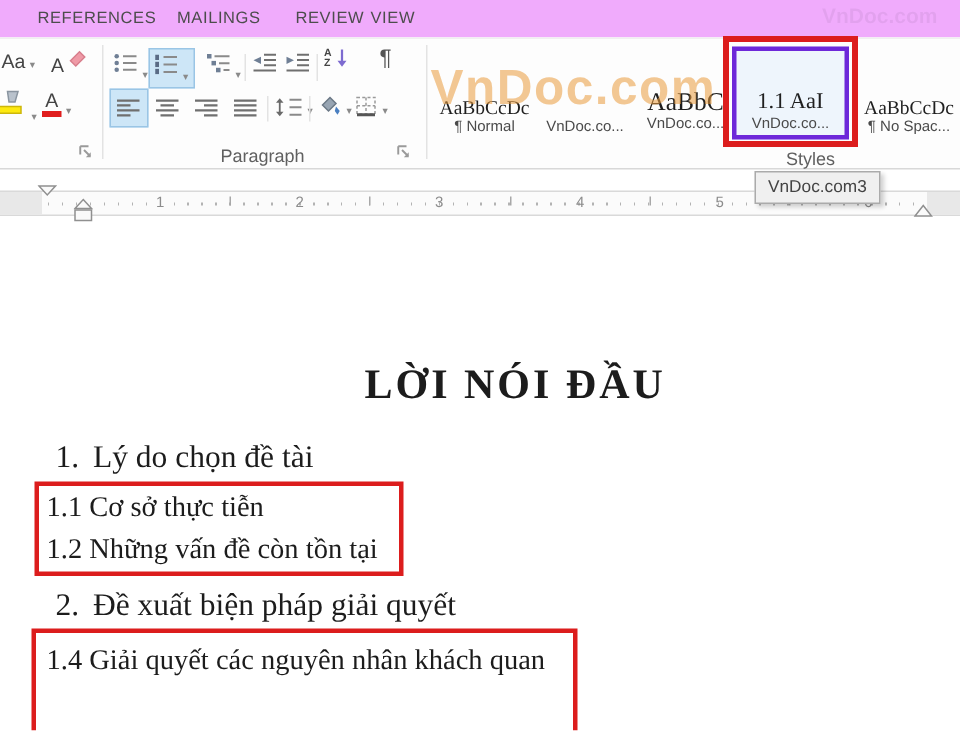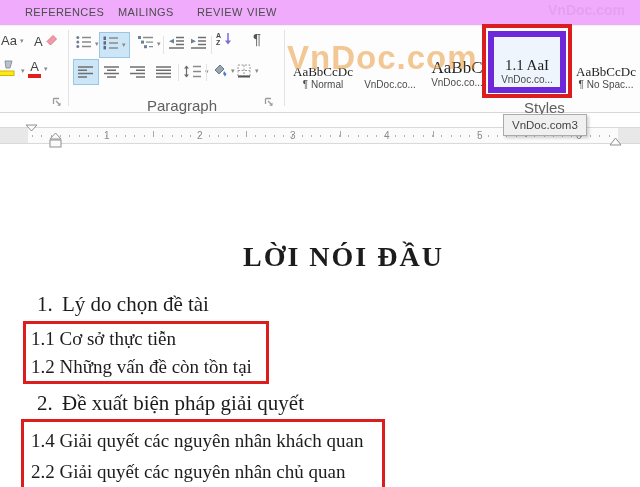--- a/index.html
+++ b/index.html
@@ -13,38 +13,38 @@
 
   
   .tabrow { position:absolute; left:0; top:0; width:640px; height:25px; background:#f0abfc; }
   .tab { position:absolute; top:6px; font-size:11px; color:#4c4c4c; letter-spacing:.4px; cursor:default; }
   .faintwm { position:absolute; top:2px; font-size:14px; font-weight:bold; color:rgba(0,0,0,0.055); }
 
   
   .ribbon { position:absolute; left:0; top:25px; width:640px; height:88px;
             background:#fdfdfd; border-top:1px solid #f0f0f0; border-bottom:1px solid #d8d8d8; }
   .vsep  { position:absolute; width:1px; background:#e3e3e3; }
-  .btn   { position:absolute; display:flex; align-items:center; gap:2px; cursor:default; }
+  .btn   { position:absolute; display:flex; align-items:flex-end; gap:2px; cursor:default; }
   .dd::after { content:"▾"; font-size:7px; color:#8a8a8a; margin-left:1px; }
   .sel   { background:#cde6f7; border:1px solid #9ac5e5; }
   .iconletter { font-size:13px; color:#444; line-height:13px; }
-  .grplabel { position:absolute; font-size:15px; color:#606060; }
+  .grplabel { position:absolute; font-size:12px; color:#606060; }
   .launcher { position:absolute; width:12px; height:12px; cursor:default; }
   .colorstack { display:flex; flex-direction:column; align-items:center; gap:1px; }
   .colorbar { width:13px; height:4px; }
   .sortcol { display:flex; flex-direction:column; font-size:7px; line-height:7px; color:#444; font-weight:bold; }
   .pilcrow { font-size:15px; color:#555; }
 
   
   .gal-item { position:absolute; display:flex; flex-direction:column; align-items:center;
               justify-content:flex-end; padding-bottom:2px; cursor:default; }
   .gal-prev { font-family:"Liberation Serif", serif; color:#1f1f1f; line-height:1; white-space:nowrap; }
   .s13{font-size:13px} .s24{font-size:24px} .s17{font-size:17px} .s15{font-size:15px}
   .gal-label { font-size:10px; color:#4a4a4a; margin-top:1px; white-space:nowrap; }
-  .gal-sel { background:#eef5fc; border:6px solid #6d28d9; }
+  .gal-sel { background:#eef5fc; border:3px solid #6d28d9; }
   .watermark { position:absolute; font-weight:bold; font-size:33px; letter-spacing:1px;
                color:rgba(233,155,60,0.55); pointer-events:none; white-space:nowrap; }
 
   
   .ruler-band { position:absolute; left:0; top:127px; width:640px; height:17px;
                 background:#fbfbfb; border-top:1px solid #d9d9d9; border-bottom:1px solid #d9d9d9; }
   .ruler-shade { position:absolute; top:128px; height:15px; background:#e8e8e8; }
   .ticks { position:absolute; left:32px; top:135px; width:580px; height:2px;
            background:repeating-linear-gradient(90deg,#b3b3b3 0 1px,transparent 1px 9.3px); }
   .midtick { position:absolute; top:131px; width:1px; height:6px; background:#a8a8a8; }
@@ -289,21 +289,20 @@
   <span class="doc-serif lvl1" style="left:37px;top:292px">1.</span>
   <span class="doc-serif lvl1" style="left:62px;top:292px">Lý do chọn đề tài</span>
 
   <span class="doc-serif lvl2" style="left:31px;top:328px">1.1 Cơ sở thực tiễn</span>
   <span class="doc-serif lvl2" style="left:31px;top:356px">1.2 Những vấn đề còn tồn tại</span>
 
   <span class="doc-serif lvl1" style="left:37px;top:391px">2.</span>
   <span class="doc-serif lvl1" style="left:62px;top:391px">Đề xuất biện pháp giải quyết</span>
 
   <span class="doc-serif lvl2" style="left:31px;top:430px">1.4 Giải quyết các nguyên nhân khách quan</span>
-  <span class="doc-serif lvl2" style="left:31px;top:461px">2.2 Giải quyết các nguyên nhân chủ quan</span>
 
   <div class="redbox redbox-thick" style="left:482px;top:24px;width:90px;height:74px"></div>
   <div class="redbox" style="left:23px;top:321px;width:246px;height:63px"></div>
   <div class="redbox" style="left:21px;top:419px;width:364px;height:76px"></div>
 
   <div class="tooltip">VnDoc.com3</div>
 
 </div>
 
 </body></html>

